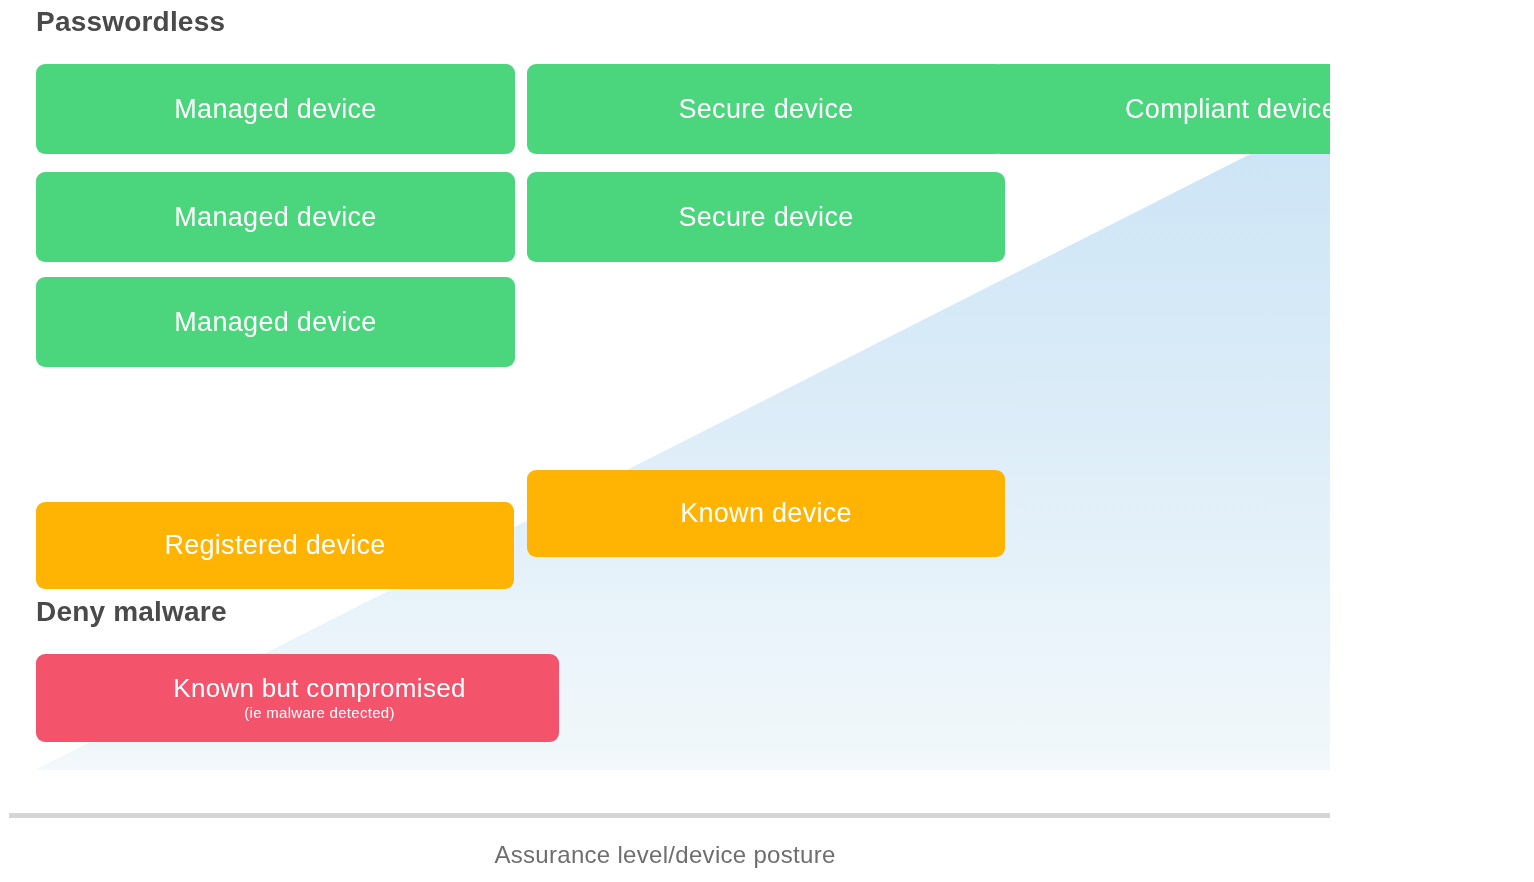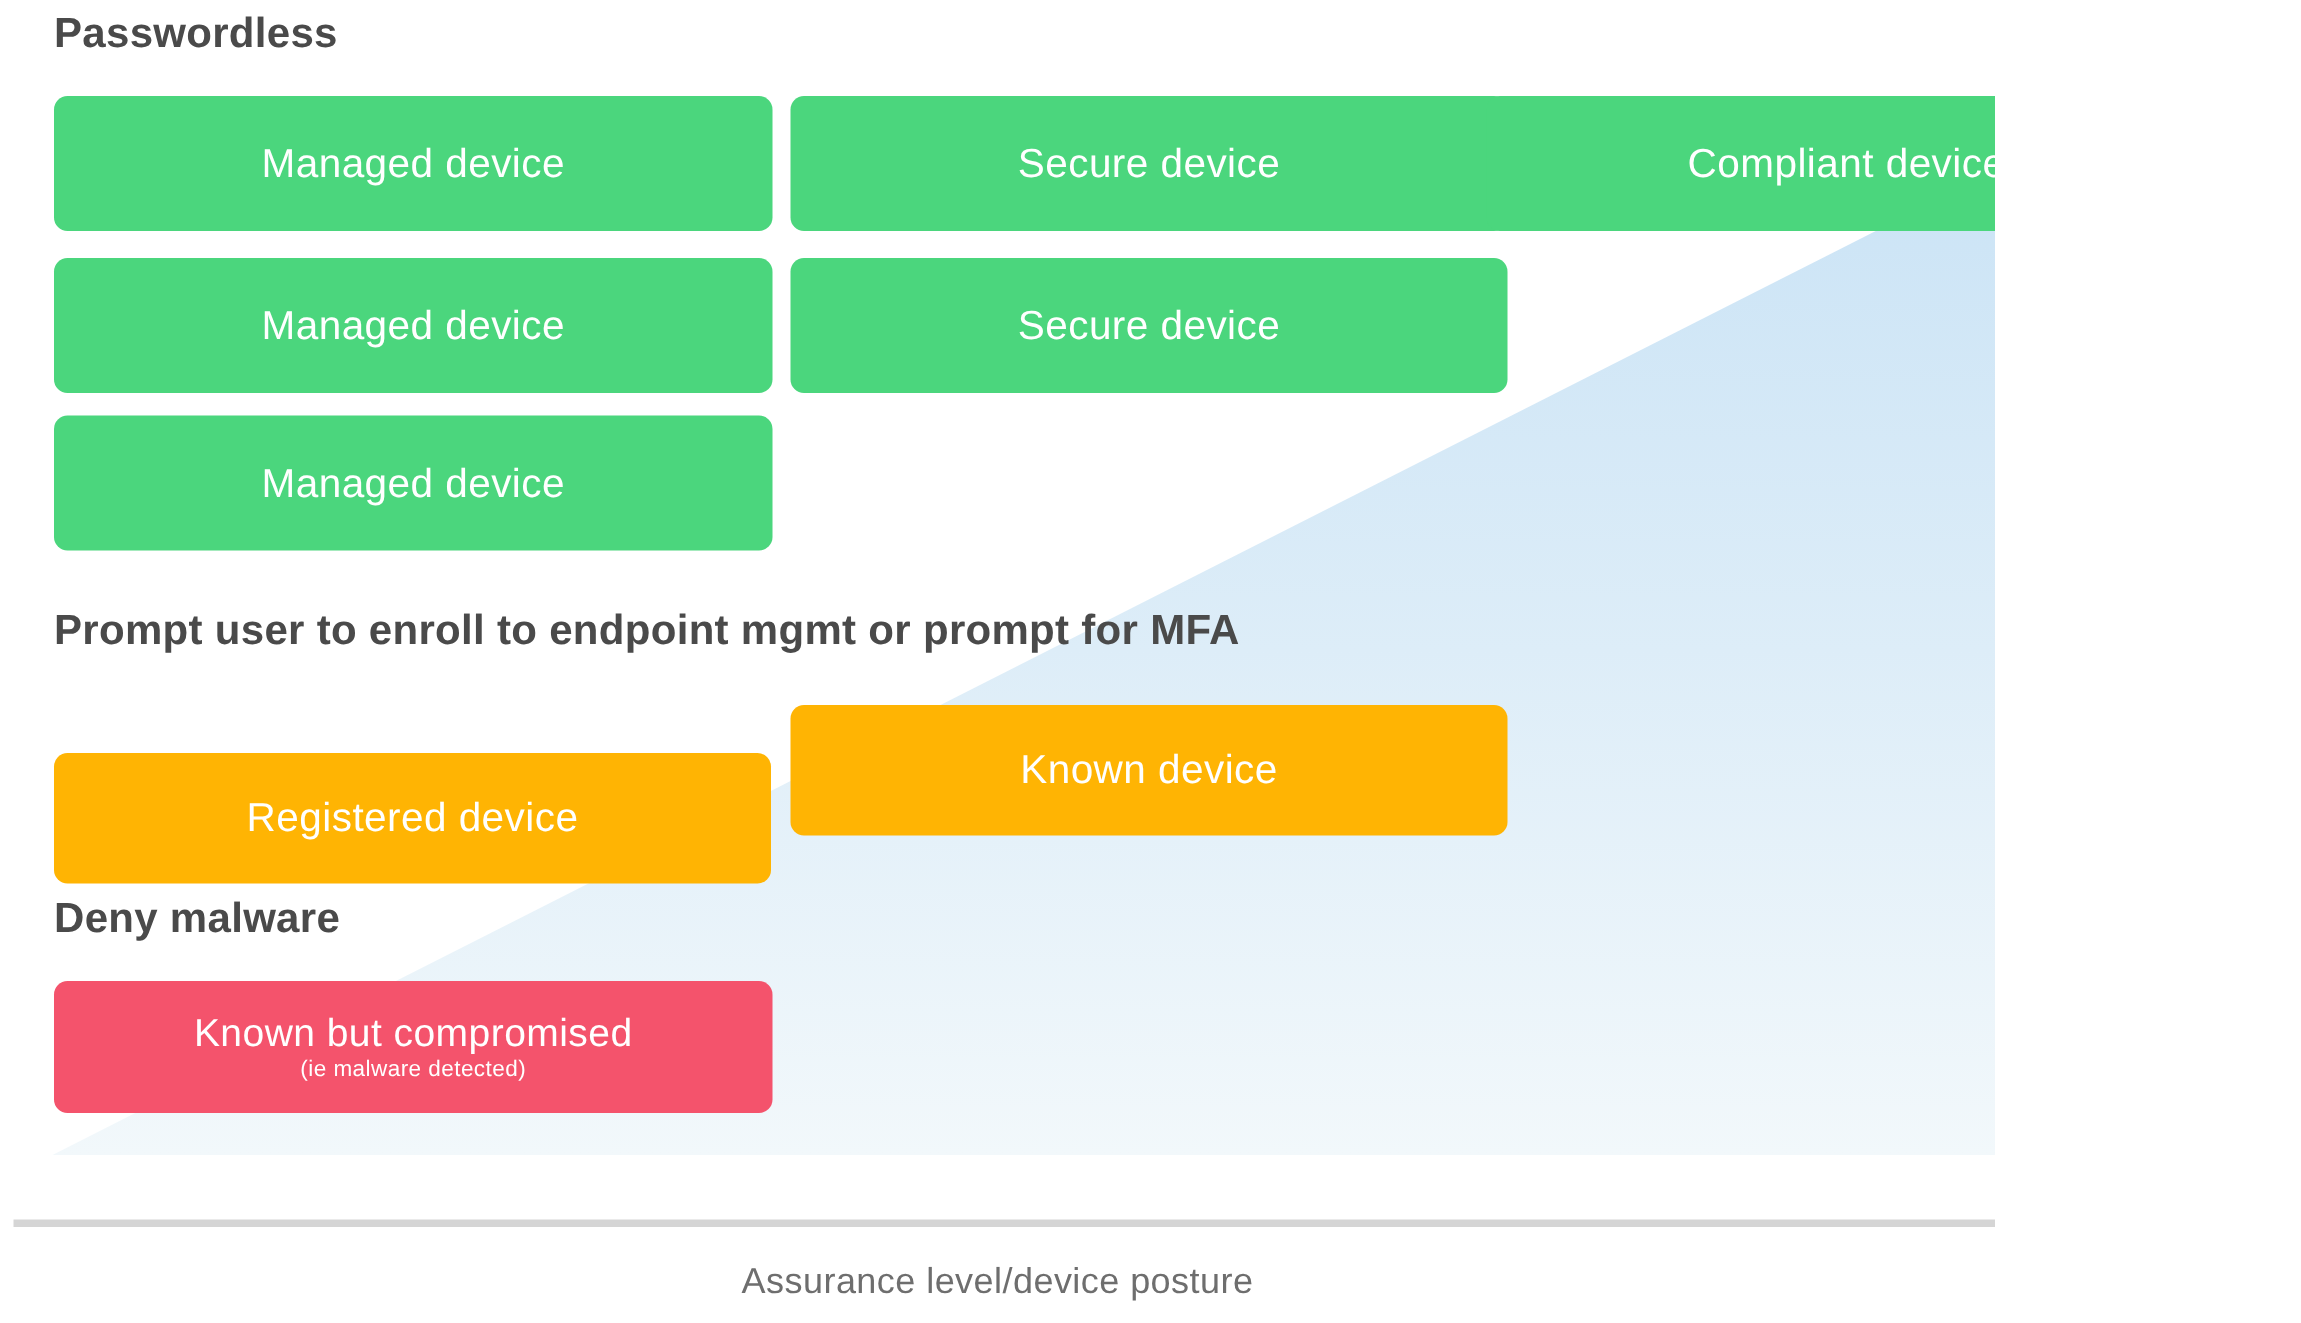--- a/index.html
+++ b/index.html
@@ -62,21 +62,21 @@
   .b-g1 { left: 36px;   top: 64px;  width: 479px; }
   .b-g2 { left: 527px;  top: 64px;  width: 478px; }
   .b-g3 { left: 991px; top: 64px;  width: 480px; }
   .b-g4 { left: 36px;   top: 172px; width: 479px; }
   .b-g5 { left: 527px;  top: 172px; width: 478px; }
   .b-g6 { left: 36px;   top: 277px; width: 479px; }
 
   .b-y1 { left: 36px;  top: 470px; width: 478px; height: 87px; margin-top: 32px; }
   .b-y2 { left: 527px; top: 470px; width: 478px; height: 87px; }
 
-  .b-r1 { left: 36px;  top: 654px; width: 479px; height: 88px; }
+  .b-r1 { left: 36px;  top: 654px; width: 479px; height: 88px; padding-left: 44px; }
   .box-title    { font-size: 26px; line-height: 1.2; }
   .box-subtitle { font-size: 15px; line-height: 1.25; }
 
   .axis-line {
     position: absolute;
     left: 9px;
     top: 813px;
     width: 1461px;
     height: 5px;
     background: var(--arrow, #D5D5D5);
@@ -132,21 +132,20 @@
   <div class="box green b-g4">
     <span>Managed device</span>
   </div>
   <div class="box green b-g5">
     <span>Secure device</span>
   </div>
   <div class="box green b-g6">
     <span>Managed device</span>
   </div>
 
-  <h2 class="hd hd2">Prompt user to enroll to endpoint mgmt or prompt for MFA</h2>
 
   <div class="box amber b-y1">
     <span>Registered device</span>
   </div>
   <div class="box amber b-y2">
     <span>Known device</span>
   </div>
 
   <h2 class="hd hd3">Deny malware</h2>
 

